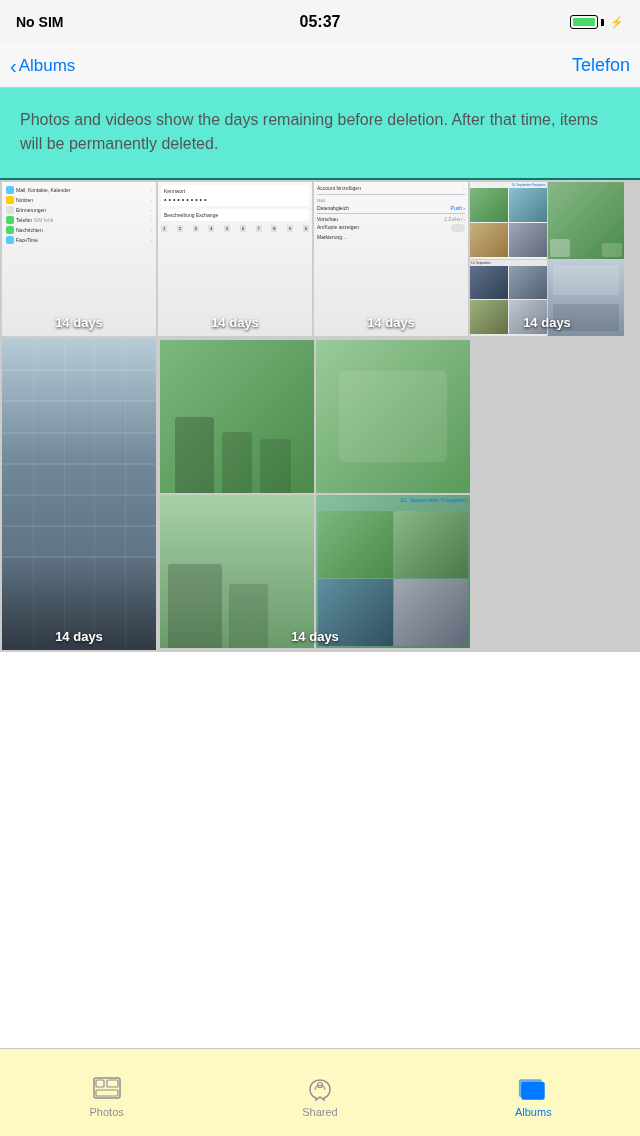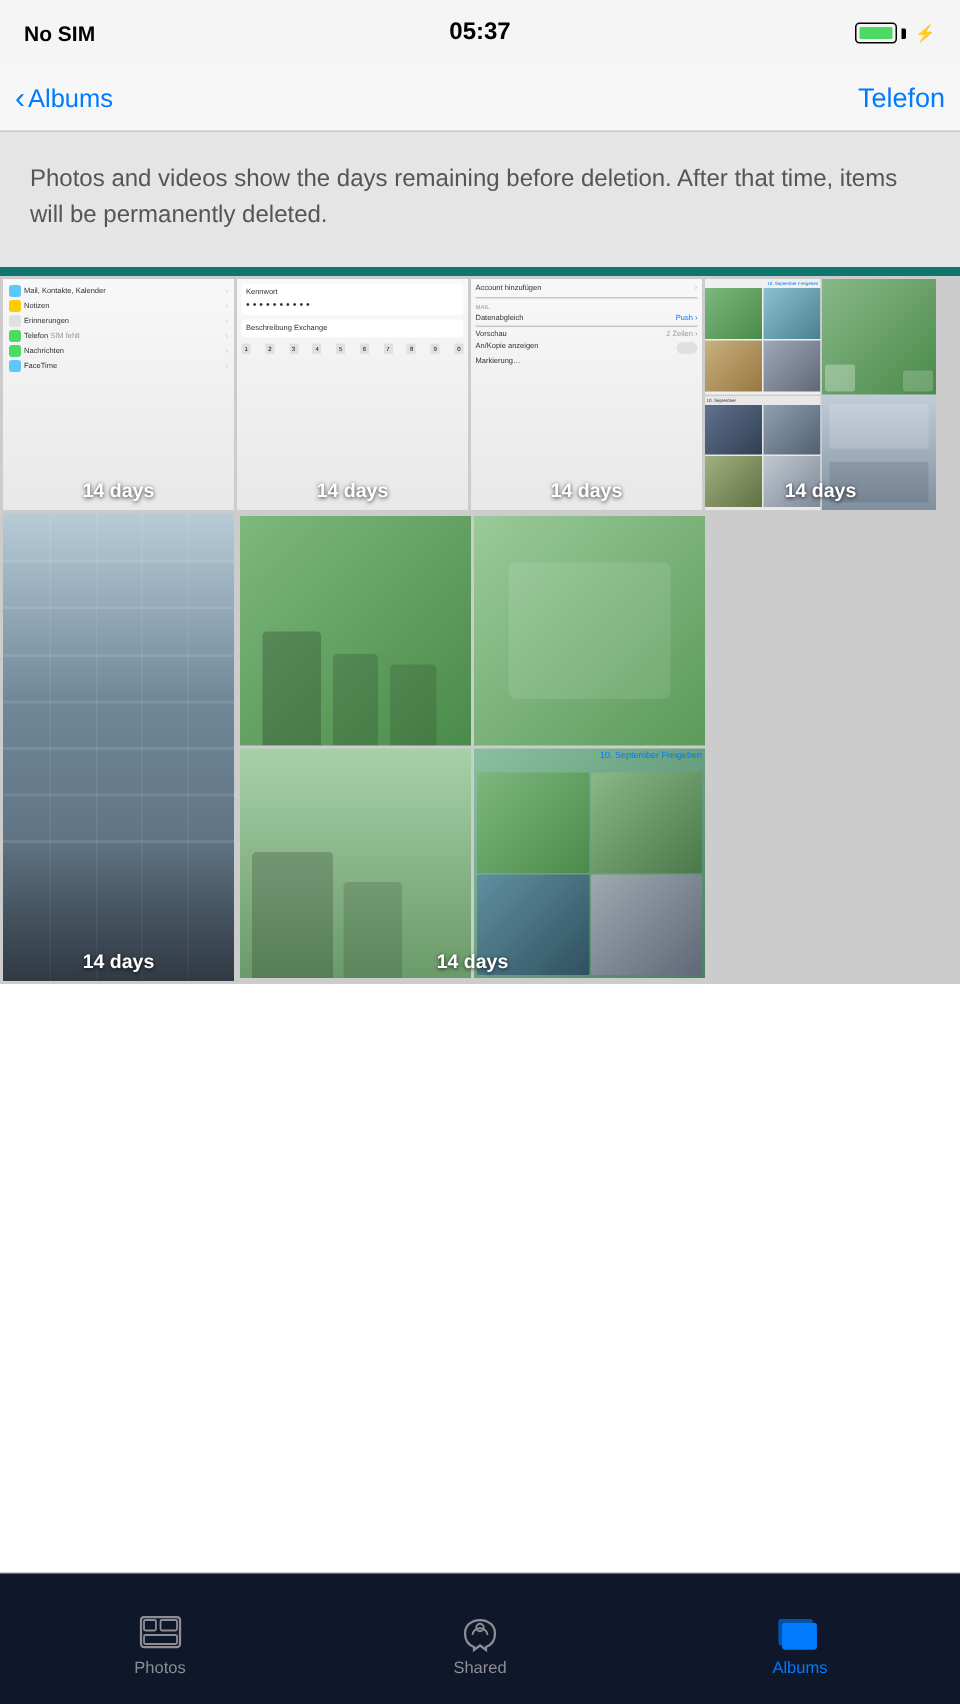--- a/index.html
+++ b/index.html
@@ -101,23 +101,23 @@
       white-space: nowrap;
     }
     .nav-select {
       color: #007aff;
       font-size: 18px;
       cursor: pointer;
     }
 
     
     .info-banner {
-      background: #e5e5e5;
+      background: #5eead4;
       padding: 20px 20px 22px 20px;
-      border-bottom: 6px solid #0f766e;
+      border-bottom: 2px solid #0f766e;
     }
     .info-text {
       font-size: 16px;
       color: #555;
       line-height: 1.5;
     }
 
     .days-badge {
       position: absolute;
       bottom: 6px;
@@ -130,21 +130,21 @@
       text-shadow: 0 1px 3px rgba(0,0,0,0.7);
     }
 
     
     .tab-bar {
       position: absolute;
       bottom: 0;
       left: 0;
       right: 0;
       height: 88px;
-      background: #0f172a;
+      background: #fef9c3;
       border-top: 1px solid #c8c7cc;
       display: flex;
       align-items: center;
       justify-content: flex-start;
     }
 
     .tab-item {
       display: flex;
       flex-direction: column;
       align-items: center;

